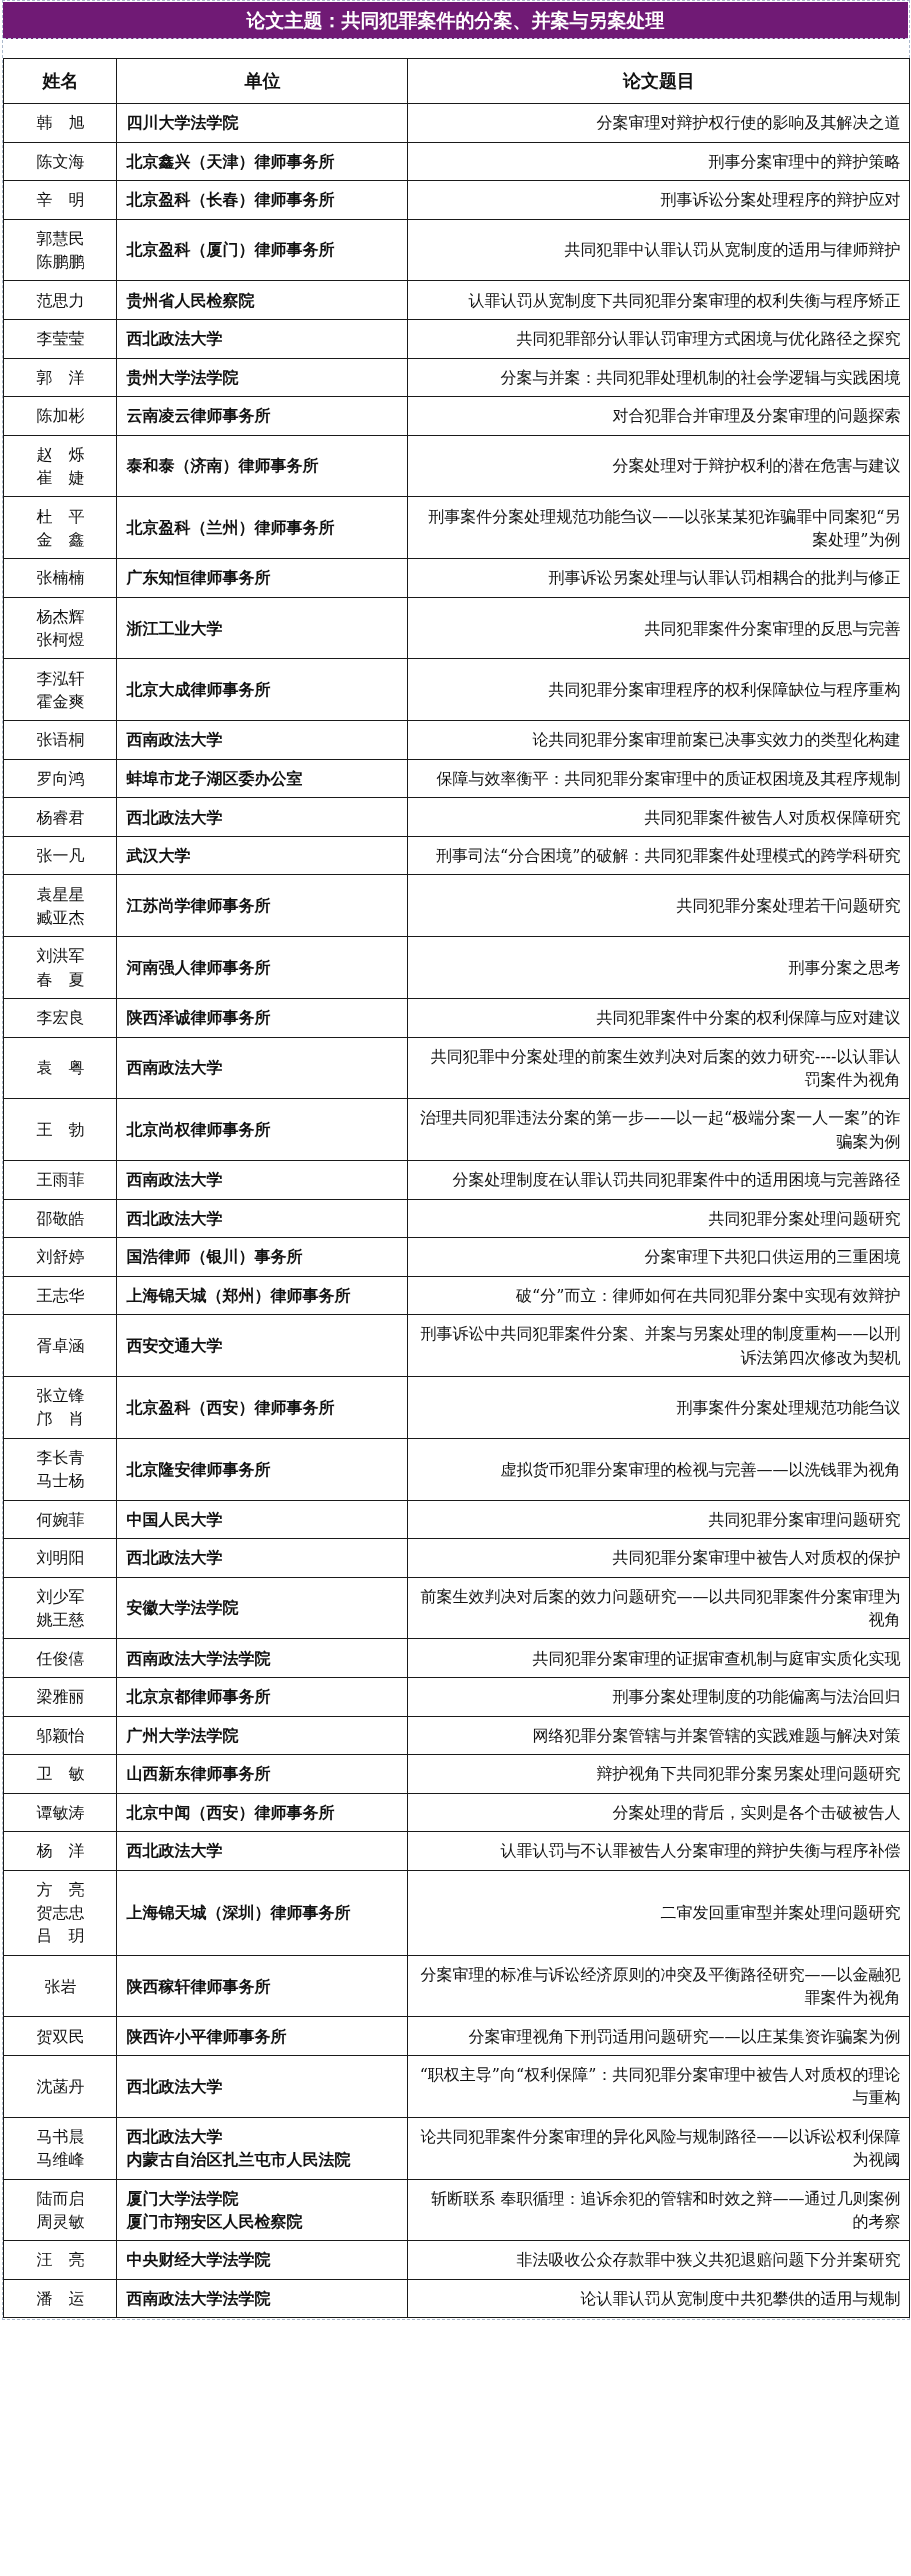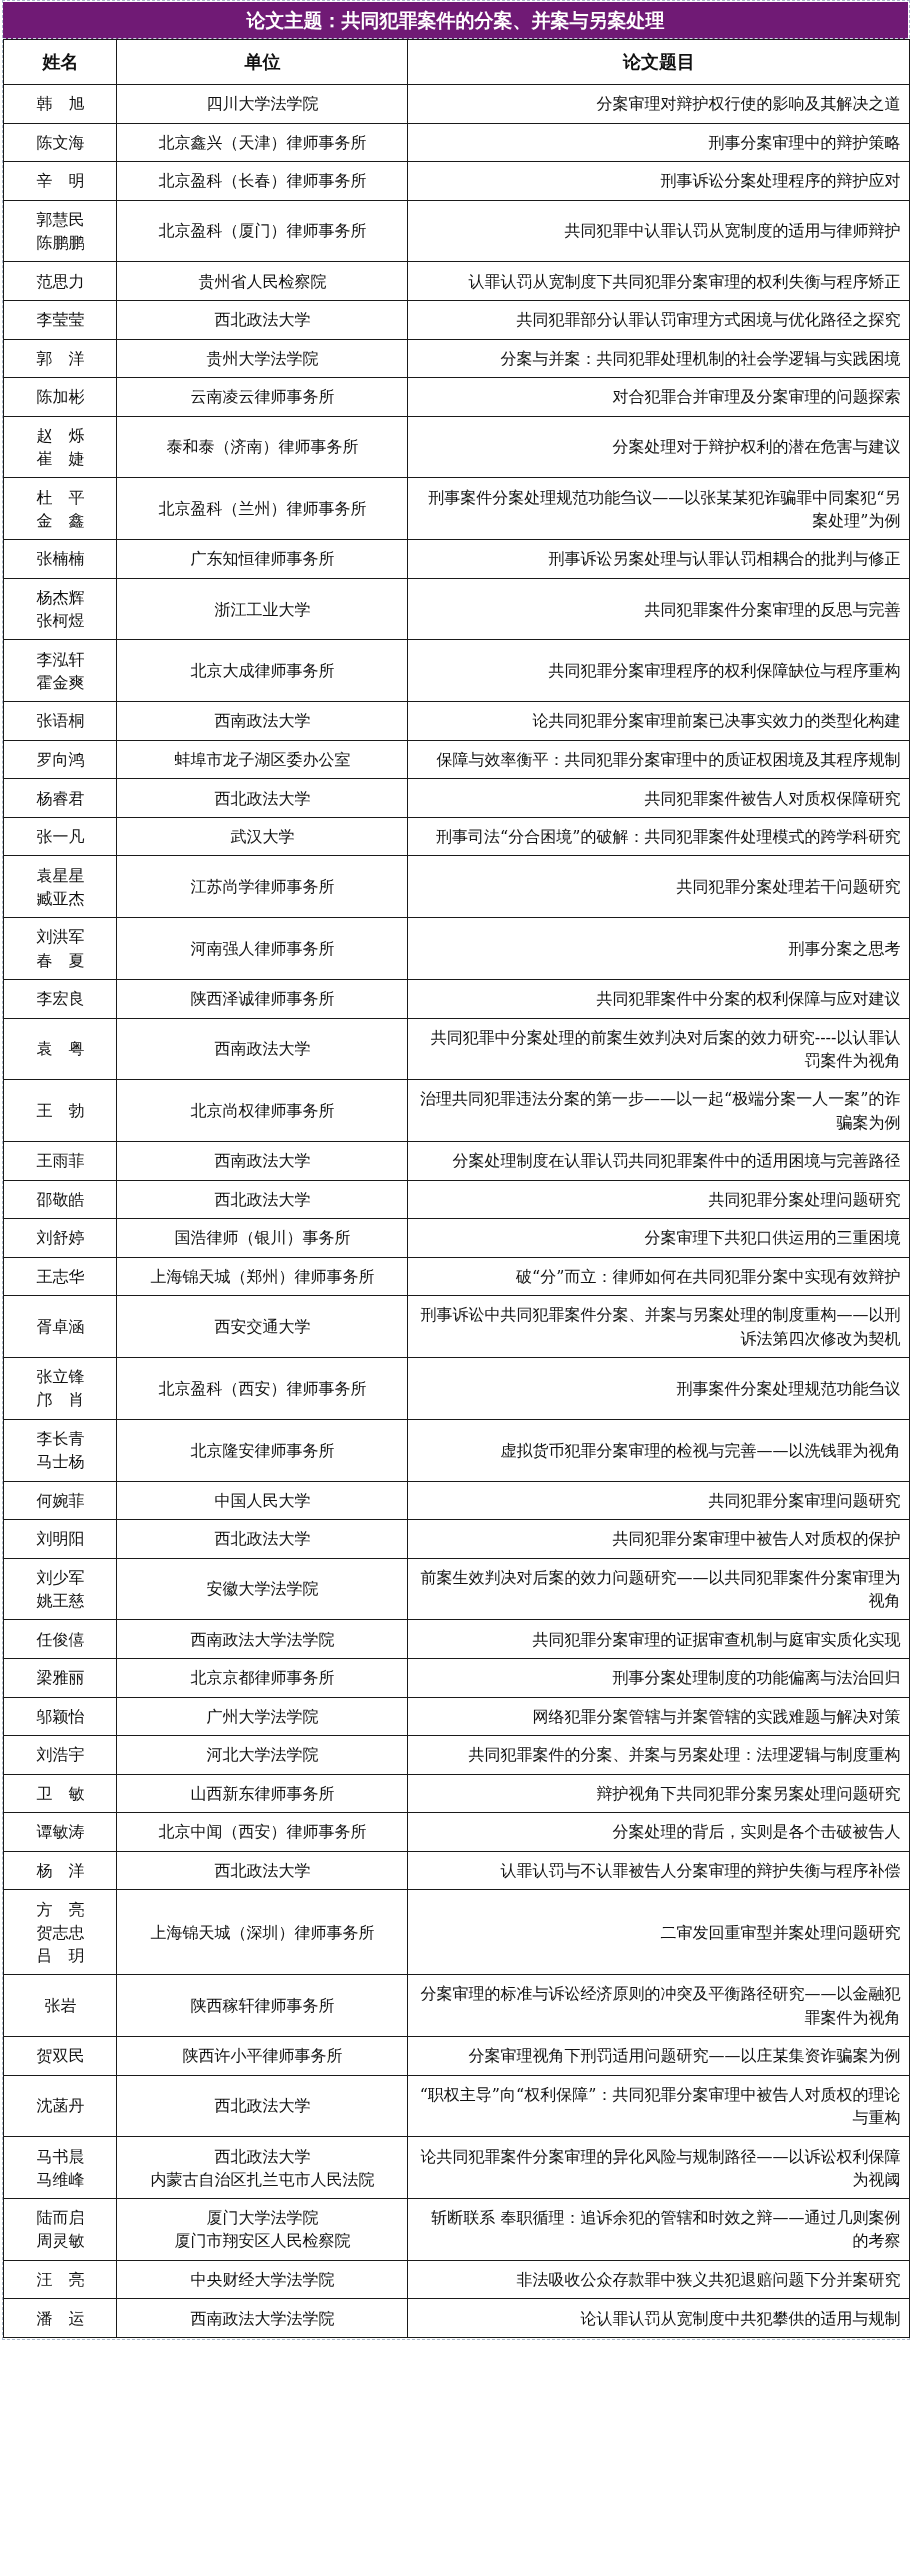--- a/index.html
+++ b/index.html
@@ -23,21 +23,21 @@
     font-size: 19px;
     text-align: center;
     line-height: 36px;
     height: 36px;
     border-bottom: 0.9px dashed #cdd8e6;
   }
   table.papers {
     border-collapse: collapse;
     table-layout: fixed;
     width: 906px;
-    margin-top: 0;
+    margin-top: 19px;
     border: 1.8px solid #1a1a1a;
   }
   col.c-name  { width: 113px; }
   col.c-unit  { width: 291px; }
   col.c-title { width: 502px; }
   th, td {
     border: 0.9px solid #1a1a1a;
     font-size: 16px;
     color: #111111;
     vertical-align: middle;
@@ -53,23 +53,23 @@
     text-align: center;
     padding: 9px 7.2px;
     border-bottom: 1.8px solid #1a1a1a;
   }
   td.name-cell {
     text-align: center;
     white-space: pre-line;
     font-family: "DejaVu Serif", serif;
   }
   td.unit-cell {
-    text-align: center;
     white-space: pre-line;
     font-family: "DejaVu Serif", serif;
+    font-weight: bold;
   }
   td.title-cell {
     text-align: right;
     font-family: "DejaVu Serif", serif;
   }
 </style>
 </head>
 <body>
 
 <div class="sheet">
@@ -269,25 +269,20 @@
           <td class="name-cell">梁雅丽</td>
           <td class="unit-cell">北京京都律师事务所</td>
           <td class="title-cell">刑事分案处理制度的功能偏离与法治回归</td>
         </tr>
         <tr>
           <td class="name-cell">邬颖怡</td>
           <td class="unit-cell">广州大学法学院</td>
           <td class="title-cell">网络犯罪分案管辖与并案管辖的实践难题与解决对策</td>
         </tr>
         <tr>
-          <td class="name-cell">刘浩宇</td>
-          <td class="unit-cell">河北大学法学院</td>
-          <td class="title-cell">共同犯罪案件的分案、并案与另案处理：法理逻辑与制度重构</td>
-        </tr>
-        <tr>
           <td class="name-cell">卫　敏</td>
           <td class="unit-cell">山西新东律师事务所</td>
           <td class="title-cell">辩护视角下共同犯罪分案另案处理问题研究</td>
         </tr>
         <tr>
           <td class="name-cell">谭敏涛</td>
           <td class="unit-cell">北京中闻（西安）律师事务所</td>
           <td class="title-cell">分案处理的背后，实则是各个击破被告人</td>
         </tr>
         <tr>

